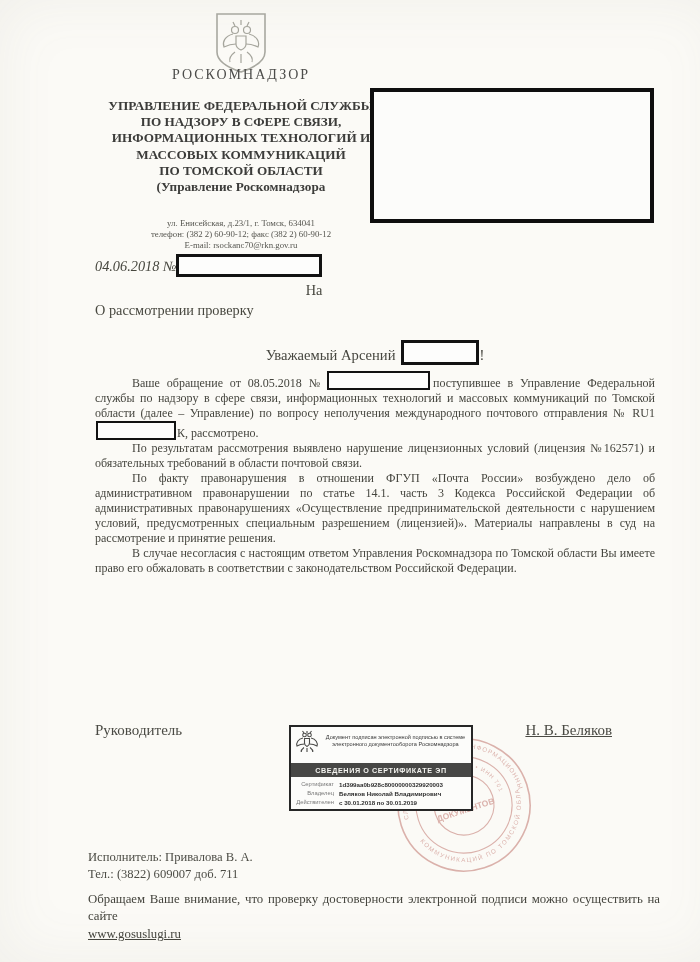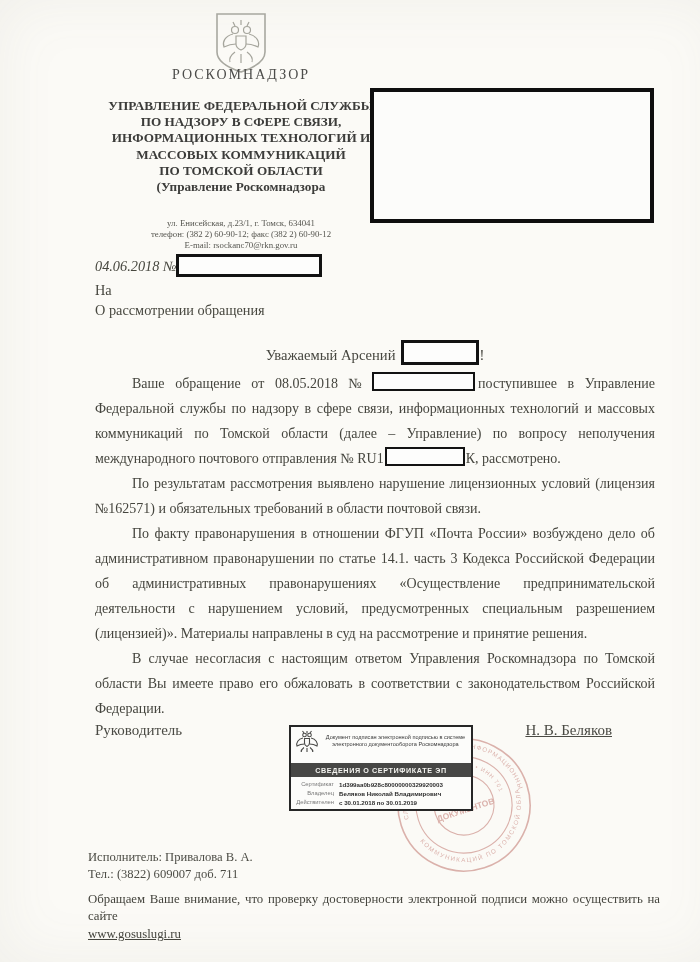--- a/index.html
+++ b/index.html
@@ -27,30 +27,30 @@
   }
   .redact{background:#fdfdfc;border:3px solid #121212;display:inline-block;}
   .addr-box{
     position:absolute;left:370px;top:88px;width:276px;height:127px;
     border:4px solid #0e0e0e;background:#fcfcfa;
   }
   
   .ref{position:absolute;left:95px;top:254px;font-size:14.3px;line-height:20px;color:#47473f;}
   .ref-line1{display:flex;align-items:center;gap:0;font-style:italic;}
   .ref-box{width:140px;height:17px;border-width:3px;}
-  .ref .na{margin-top:3px;}
+  .ref .na{margin-top:3px;text-align:right;}
   
   .salutation{
     position:absolute;left:95px;top:340px;width:560px;text-align:center;
     font-size:14.6px;color:#46463f;
   }
   .sal-box{width:72px;height:19px;vertical-align:-5px;border-width:3px;margin-left:6px;}
   .body-text{
     position:absolute;left:95px;top:371px;width:560px;
-    font-size:14px;line-height:25px;color:#45453e;
+    font-size:12px;line-height:15px;color:#45453e;
     text-align:justify;
   }
   .body-text p{margin:0;text-indent:37px;text-align:justify;}
   .inline-box{height:15px;vertical-align:-3px;border-width:2.5px;margin:0 3px;}
   .box-num{width:99px;}
   .box-track{width:76px;margin:0 1px;}
   
   .sign-row{
     position:absolute;left:95px;top:722px;width:560px;
     display:flex;justify-content:space-between;
@@ -127,21 +127,21 @@
   </div>
 
   <div class="addr-box"></div>
 
   <div class="ref">
     <div class="ref-line1">
       <span>04.06.2018 №</span>
       <span class="redact ref-box"></span>
     </div>
     <div class="na">На</div>
-    <div>О рассмотрении обращения</div>
+    <div>О рассмотрении проверку</div>
   </div>
 
   <div class="salutation">
     <span>Уважаемый Арсений</span><span class="redact sal-box"></span><span>!</span>
   </div>
 
   <div class="body-text">
     <p><span>Ваше обращение от 08.05.2018 №</span><span class="redact inline-box box-num"></span><span>поступившее в Управление Федеральной службы по надзору в сфере связи, информационных технологий и массовых коммуникаций по Томской области (далее – Управление) по вопросу неполучения международного почтового отправления № RU1</span><span class="redact inline-box box-track"></span><span>К, рассмотрено.</span></p>
     <p>По результатам рассмотрения выявлено нарушение лицензионных условий (лицензия №162571) и обязательных требований в области почтовой связи.</p>
     <p>По факту правонарушения в отношении ФГУП «Почта России» возбуждено дело об административном правонарушении по статье 14.1. часть 3 Кодекса Российской Федерации об административных правонарушениях «Осуществление предпринимательской деятельности с нарушением условий, предусмотренных специальным разрешением (лицензией)». Материалы направлены в суд на рассмотрение и принятие решения.</p>

